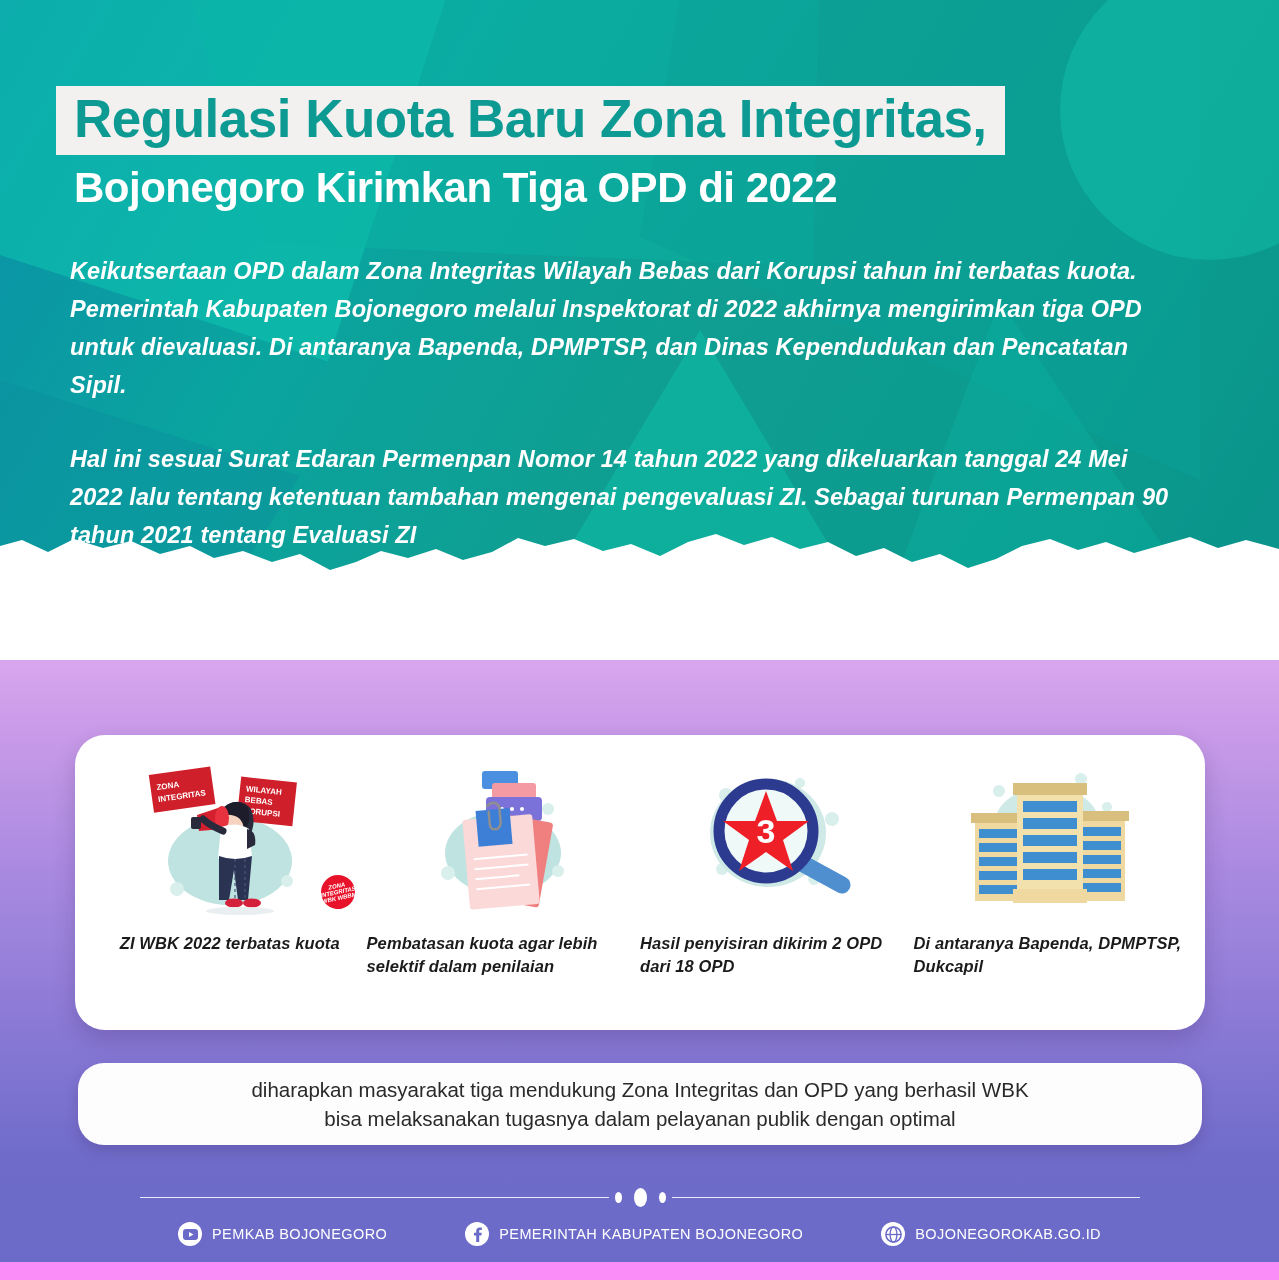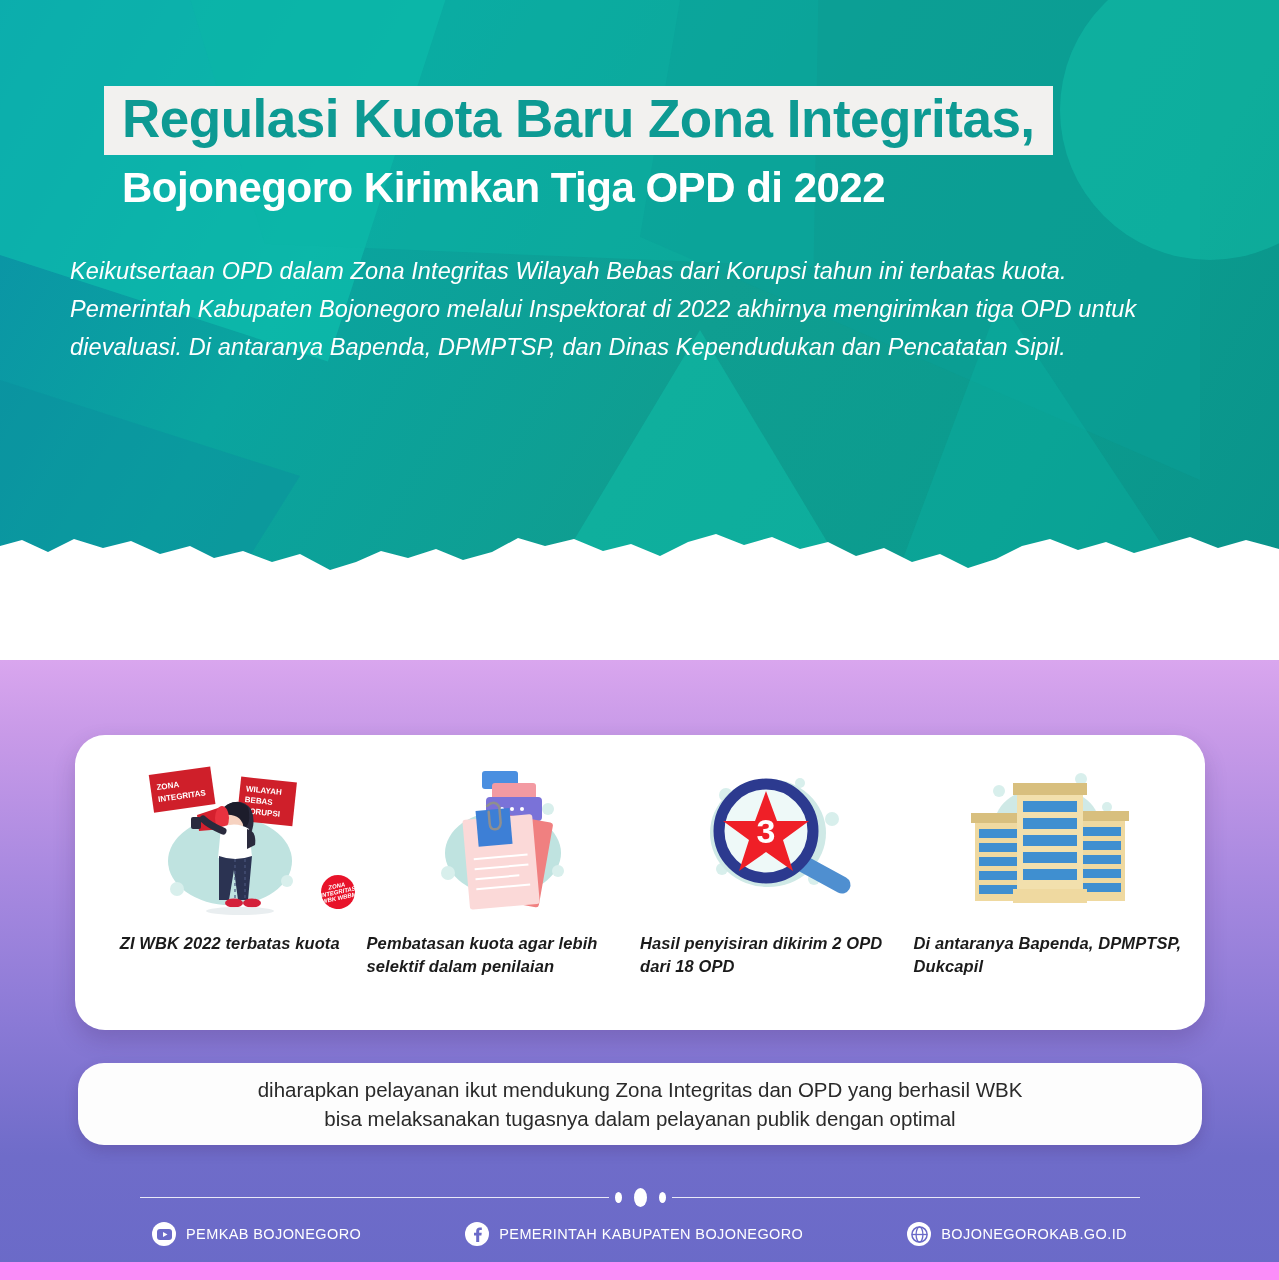--- a/index.html
+++ b/index.html
@@ -26,42 +26,42 @@
         clip-path:polygon(12% 0,100% 0,100% 100%,0 62%); }
   .ts4{ left:520px; top:330px; width:360px; height:300px; background:#10c4ad; opacity:.45;
         clip-path:polygon(50% 0,100% 100%,0 100%); }
   .ts5{ left:880px; top:300px; width:300px; height:320px; background:#0bb2a2; opacity:.4;
         clip-path:polygon(40% 0,100% 85%,0 100%); }
   .ts6{ left:0px; top:380px; width:300px; height:240px; background:#0a8e9e; opacity:.45;
         clip-path:polygon(0 0,100% 40%,70% 100%,0 100%); }
   .ts7{ left:1060px; top:-40px; width:300px; height:300px; background:#13cdb4; opacity:.35; border-radius:50%; }
 
   
-  .title-wrap{ position:absolute; left:0; top:86px; width:1021px;padding-left:48px; }
+  .title-wrap{ position:absolute; left:0; top:86px; width:1021px; }
   .title-band{
     display:inline-block;
     background:#f2f1ef;
     padding:4px 18px 8px 18px;
     margin-left:56px;
   }
   .title-line1{
     font-size:53px; font-weight:bold; color:#0d9a93;
     letter-spacing:-.5px; line-height:1.08; white-space:nowrap;
   }
   .title-line2{
     margin-left:74px; margin-top:10px;
     font-size:42px; font-weight:bold; color:#ffffff;
     letter-spacing:-.5px; line-height:1.08; white-space:nowrap;
   }
 
   
   .paras{ position:absolute; left:70px; top:252px; width:1110px; }
   .para{
     color:#ffffff; font-size:23.5px; line-height:1.62;
-    font-style:italic; font-weight:400; letter-spacing:.1px;
+    font-style:italic; font-weight:700; letter-spacing:.1px;
   }
   .para + .para{ margin-top:36px; }
 
   
   .torn-white{
     position:absolute; left:0; top:518px; width:1279px; height:190px;
     background:#ffffff;
     -webkit-mask-image:
       radial-gradient(#000 0 0);
     clip-path: polygon(
@@ -151,21 +151,21 @@
     display:flex; align-items:center;
   }
   .dline{ flex:1; height:1.5px; background:rgba(255,255,255,.85); }
   .ddot{ background:#fff; border-radius:50%; margin:0 6px; }
   .dot-s{ width:7px; height:11px; }
   .dot-m{ width:13px; height:19px; }
 
   
   .footer{
     position:absolute; left:0; top:1222px; width:1279px;
-    display:flex; align-items:center; justify-content:center; gap:104px;
+    display:flex; align-items:center; justify-content:center; gap:78px;
   }
   .fitem{ display:flex; align-items:center; gap:10px; }
   .ficon{
     width:24px; height:24px; border-radius:50%; background:#ffffff;
     display:flex; align-items:center; justify-content:center; flex:none;
   }
   .flabel{
     color:#ffffff; font-size:14.5px; letter-spacing:.4px; font-weight:400;
     white-space:nowrap;
   }
@@ -186,20 +186,21 @@
 
     <div class="title-wrap">
       <div class="title-band">
         <div class="title-line1">Regulasi Kuota Baru Zona Integritas,</div>
       </div>
       <div class="title-line2">Bojonegoro Kirimkan Tiga OPD di 2022</div>
     </div>
 
     <div class="paras">
       <div class="para">Keikutsertaan OPD dalam Zona Integritas Wilayah Bebas dari Korupsi tahun ini terbatas kuota. Pemerintah Kabupaten Bojonegoro melalui Inspektorat di 2022 akhirnya mengirimkan tiga OPD untuk dievaluasi. Di antaranya Bapenda, DPMPTSP, dan Dinas Kependudukan dan Pencatatan Sipil.</div>
+      <div class="para">Hal ini sesuai Surat Edaran Permenpan Nomor 14 tahun 2022 yang dikeluarkan tanggal 24 Mei 2022 lalu tentang ketentuan tambahan mengenai pengevaluasi ZI. Sebagai turunan Permenpan 90 tahun 2021 tentang Evaluasi ZI</div>
     </div>
   </div>
 
   <div class="torn-white"></div>
   <div class="torn-white-bottom"></div>
 
   <div class="bottom-section"></div>
   <div class="bottom-strip"></div>
 
   <div class="panel">
@@ -345,21 +346,21 @@
           </g>
           <rect x="58" y="128" width="74" height="14" fill="#efd9a0"></rect>
         </svg>
       </div>
       <div class="caption">Di antaranya Bapenda, DPMPTSP, Dukcapil</div>
     </div>
   </div>
 
   <div class="quote-box">
     <div class="quote-text">
-      <span>diharapkan pelayanan ikut mendukung Zona Integritas dan OPD yang berhasil WBK</span><br>
+      <span>diharapkan masyarakat tiga mendukung Zona Integritas dan OPD yang berhasil WBK</span><br>
       <span>bisa melaksanakan tugasnya dalam pelayanan publik dengan optimal</span>
     </div>
   </div>
 
   <div class="divider">
     <div class="dline"></div>
     <div class="ddot dot-s"></div>
     <div class="ddot dot-m"></div>
     <div class="ddot dot-s"></div>
     <div class="dline"></div>

